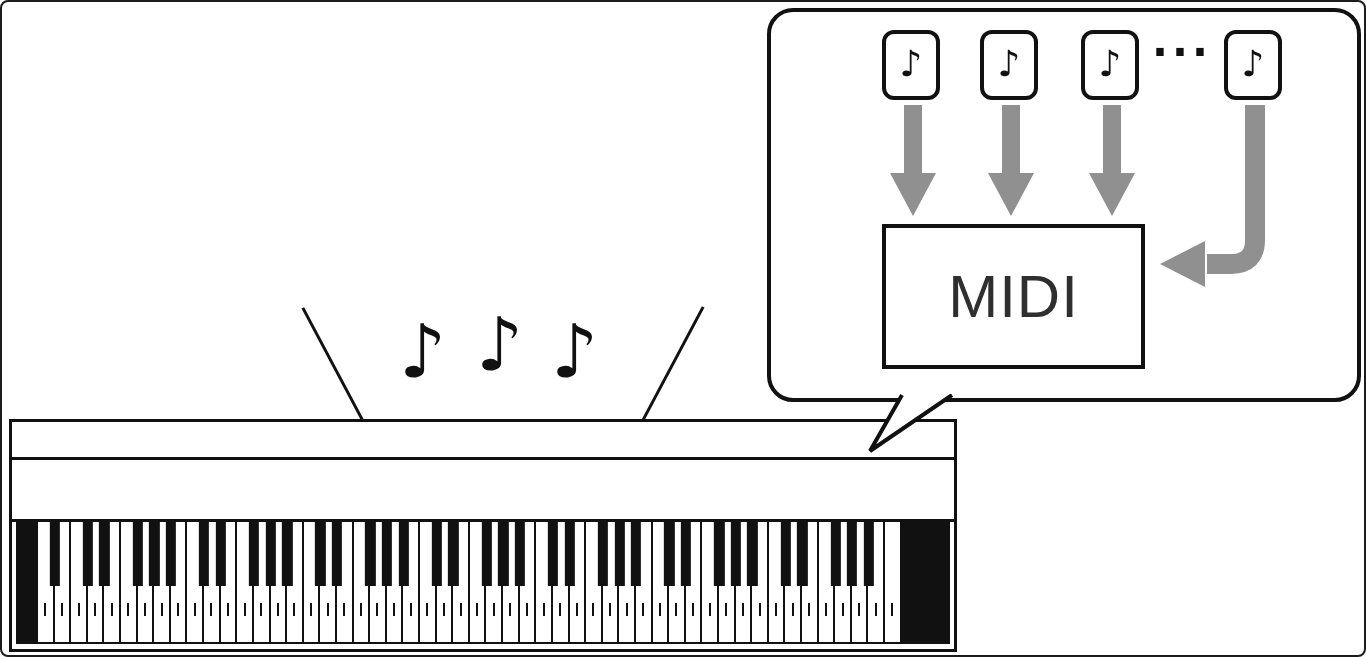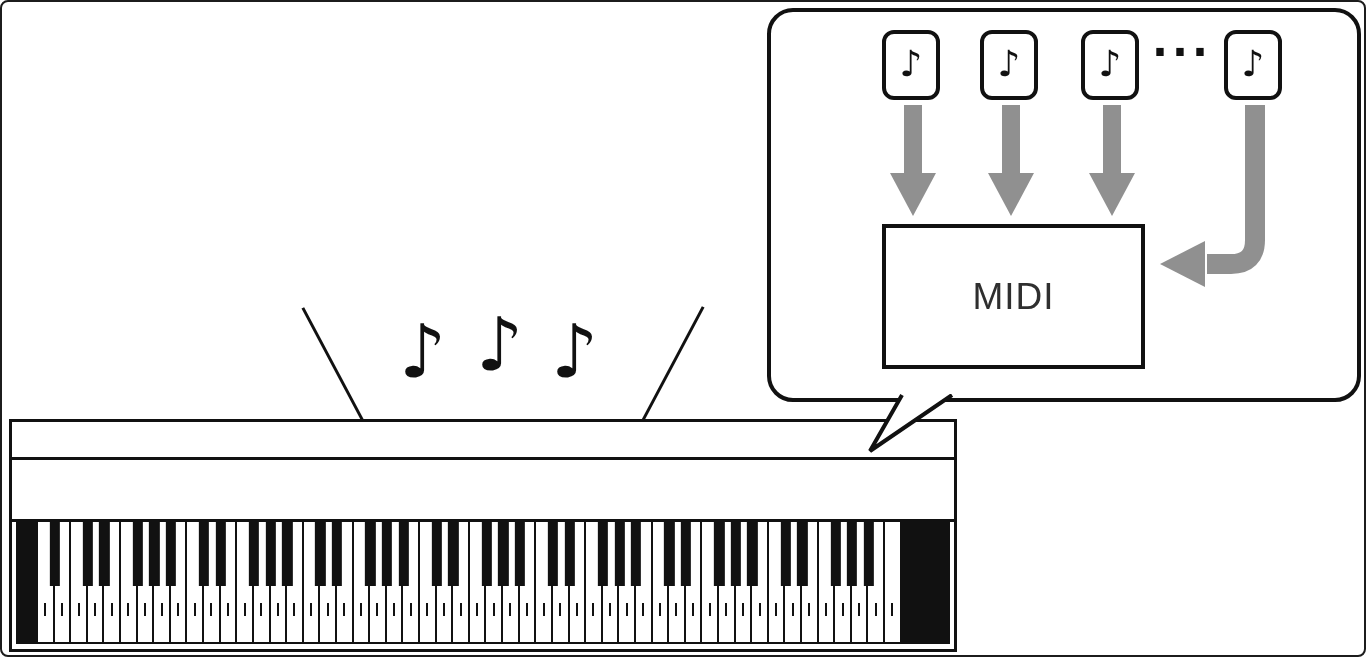--- a/index.html
+++ b/index.html
@@ -70,21 +70,21 @@
   }
   .elbow{position:absolute;left:376px;top:88px;}
   .elbow-shaft{stroke:var(--arrow-gray);stroke-width:20;fill:none;}
   .elbow-head{fill:var(--arrow-gray);}
 
   .midi-box{
     position:absolute;left:111px;top:212px;width:263px;height:145px;
     border:4px solid var(--outline);background:#fff;
     display:flex;align-items:center;justify-content:center;
   }
-  .midi-label{font-size:37px;color:var(--midi-text);letter-spacing:1px;font-family:"Liberation Sans",sans-serif;}
+  .midi-label{font-size:60px;color:var(--midi-text);letter-spacing:1px;font-family:"Liberation Sans",sans-serif;}
 </style>
 </head>
 <body>
 
 <div class="stage">
 
   <div class="sound-mark sm-left"></div>
   <div class="sound-mark sm-right"></div>
 
   <span class="scene-note n1">♪</span>

